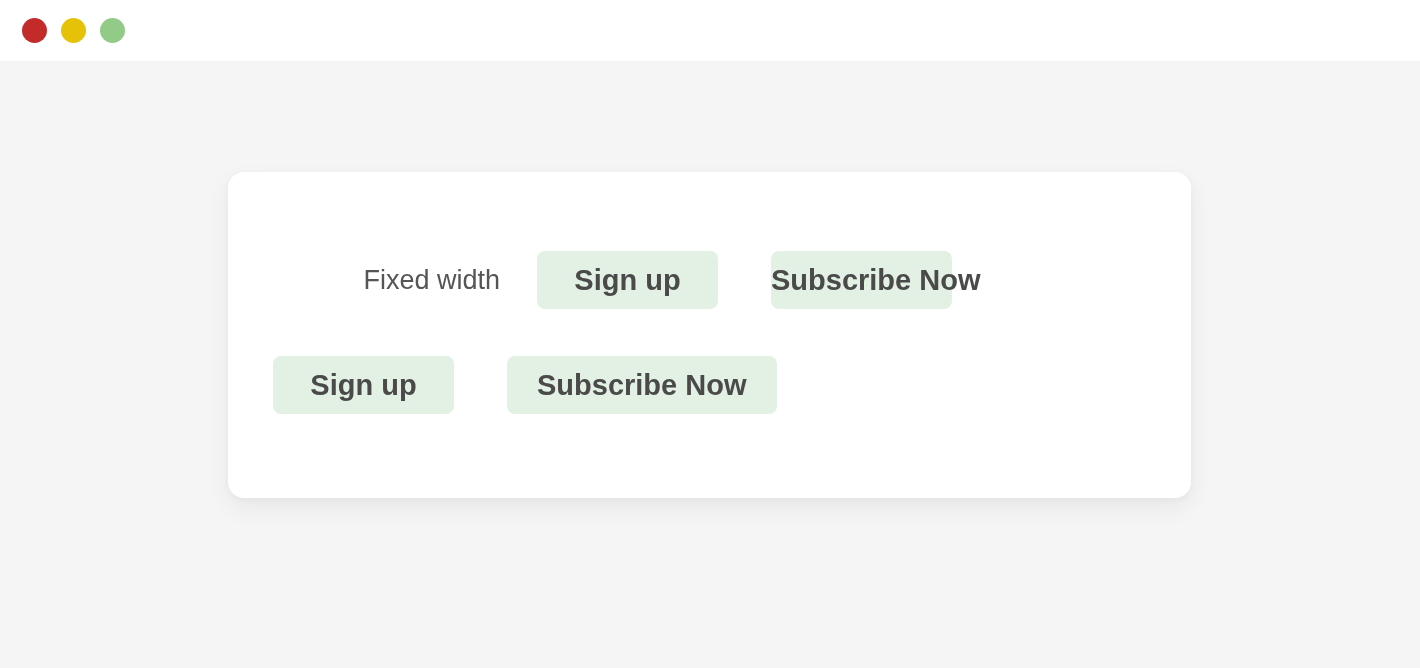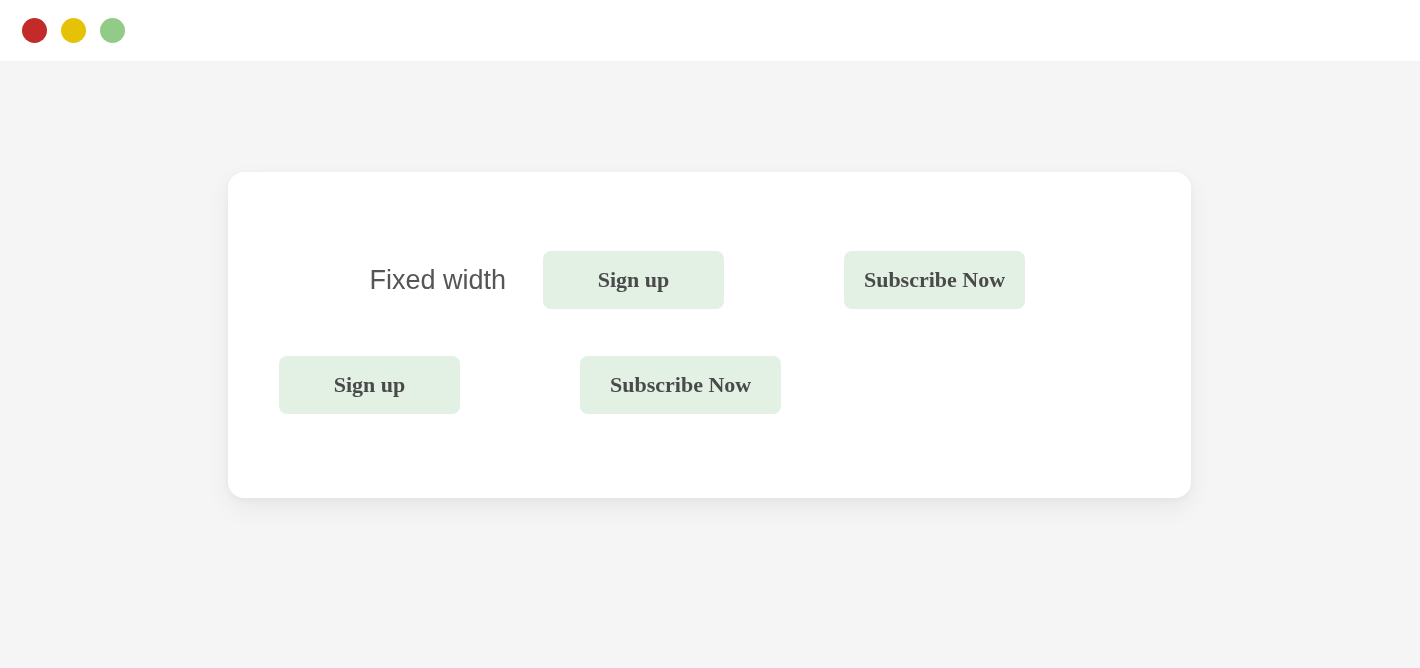--- a/index.html
+++ b/index.html
@@ -68,21 +68,21 @@
   .demo-rows {
     position: absolute;
     top: 0; left: 0;
     width: 100%;
     height: 100%;
   }
 
   
   .demo-row {
     position: absolute;
-    left: 14px;
+    left: 8px;
     width: 100%;
     height: 58px;
     display: flex;
     align-items: center;
   }
   .demo-row.row-fixed   { top: 79px; }   
   .demo-row.row-minimum { top: 184px; }  
 
   .row-label {
     width: 264px;         
@@ -97,29 +97,29 @@
 
   .btn-slot {
     position: relative;
     height: 58px;
     display: flex;
     align-items: center;
   }
   
   .btn-slot.slot-1 { margin-left: 37px; }
   
-  .btn-slot.slot-2 { margin-left: 120px; }
+  .btn-slot.slot-2 { margin-left: 53px; }
 
   .demo-button {
     background: #e2f1e4;
     border: none;
     border-radius: 8px;
     color: #4a4a4a;
-    font-family: Liberation Serif, serif;
-    font-size: 22px;
+    font-family: Liberation Sans, sans-serif;
+    font-size: 29px;
     font-weight: 700;
     height: 58px;
     line-height: 58px;
     text-align: center;
     white-space: nowrap;
     padding: 0 18px;
     cursor: pointer;
     display: block;
   }
 

